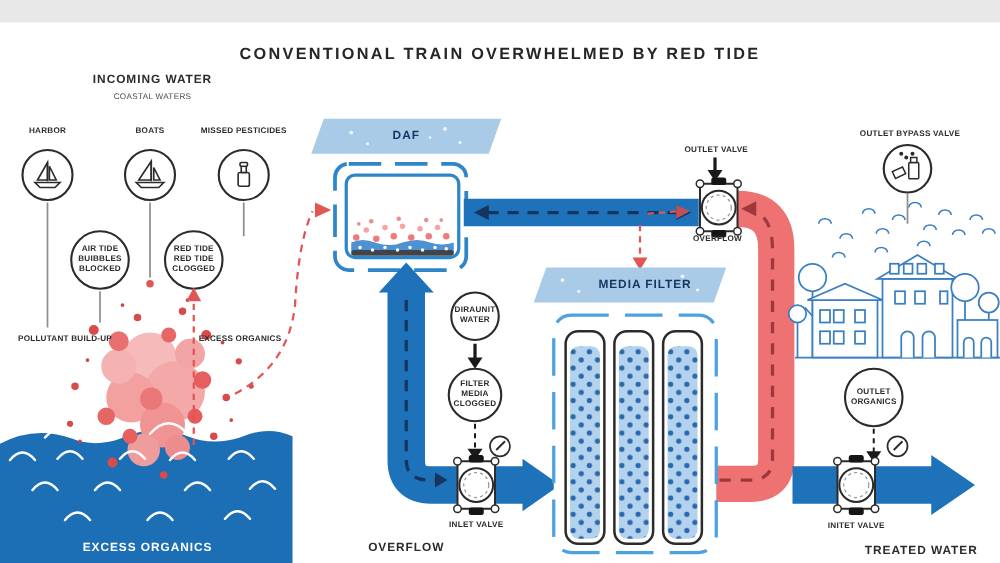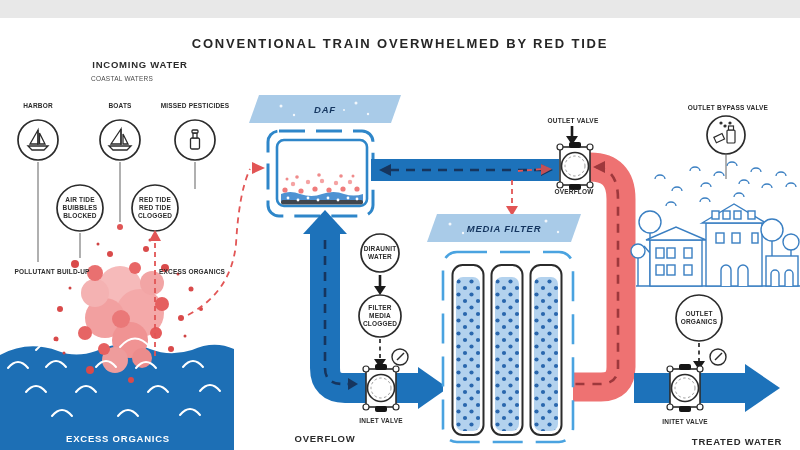--- a/index.html
+++ b/index.html
@@ -5,21 +5,21 @@
   html,body{margin:0;padding:0;background:#e8e8e8;}
   #stage{position:relative;width:800px;height:450px;background:#ffffff;overflow:hidden;
          font-family:"Liberation Sans",sans-serif;margin-top:18px;}
   #stage svg{position:absolute;left:0;top:0;}
   .lbl{position:absolute;transform:translate(-50%,-50%);color:#2b2b2b;font-weight:700;
        font-size:7px;letter-spacing:.04em;white-space:nowrap;text-align:center;}
   .pre{white-space:pre-line;line-height:1.25;}
   .title{font-size:13px;letter-spacing:.14em;color:#262626;}
   .big{font-size:9.5px;letter-spacing:.08em;}
   .tiny{font-size:6.5px;letter-spacing:.03em;}
-  .navy{color:#14355f;font-style:italic;}
+  .navy{color:#14355f;}
   .white{color:#ffffff;}
   .sub{font-weight:400;color:#4a4a4a;}
 </style>
 </head>
 <body>
 
 <div id="stage">
 
 <svg width="800" height="450" viewBox="0 0 800 450">
   <defs>
@@ -345,40 +345,40 @@
     <polygon points="566,118 578,118 572,127" fill="#1a1a1a"></polygon>
   </g>
 
   <use href="#valve" x="381" y="370"></use>
   <use href="#valve" x="575" y="148"></use>
   <use href="#valve" x="685" y="370"></use>
 </svg>
 
 <div class="lbl title" style="left:400px;top:25px">CONVENTIONAL TRAIN OVERWHELMED BY RED TIDE</div>
 
-<div class="lbl big" style="left:140px;top:46px">INCOMING WATER</div>
+<div class="lbl big" style="left:122px;top:46px">INCOMING WATER</div>
 <div class="lbl sub" style="left:122px;top:60px;font-size:6.5px">COASTAL WATERS</div>
 
 <div class="lbl tiny" style="left:38px;top:87px">HARBOR</div>
 <div class="lbl tiny" style="left:120px;top:87px">BOATS</div>
 <div class="lbl tiny" style="left:195px;top:87px">MISSED PESTICIDES</div>
 
 <div class="lbl tiny pre" style="left:80px;top:190px;width:50px">AIR TIDE
 BUIBBLES
 BLOCKED</div>
 <div class="lbl tiny pre" style="left:155px;top:190px;width:50px">RED TIDE
 RED TIDE
 CLOGGED</div>
 
 <div class="lbl tiny" style="left:52px;top:253px">POLLUTANT BUILD-UP</div>
 <div class="lbl tiny" style="left:192px;top:253px">EXCESS ORGANICS</div>
 <div class="lbl big white" style="left:118px;top:420px">EXCESS ORGANICS</div>
 
 <div class="lbl big navy" style="left:325px;top:91px">DAF</div>
-<div class="lbl big navy" style="left:504px;top:210px">MEDIA FILTER</div>
+<div class="lbl big navy" style="left:516px;top:210px">MEDIA FILTER</div>
 
 <div class="lbl tiny pre" style="left:380px;top:235px;width:44px">DIRAUNIT
 WATER</div>
 <div class="lbl tiny pre" style="left:380px;top:298px;width:44px">FILTER
 MEDIA
 CLOGGED</div>
 <div class="lbl tiny pre" style="left:699px;top:300px;width:50px">OUTLET
 ORGANICS</div>
 
 <div class="lbl tiny" style="left:381px;top:402px">INLET VALVE</div>

